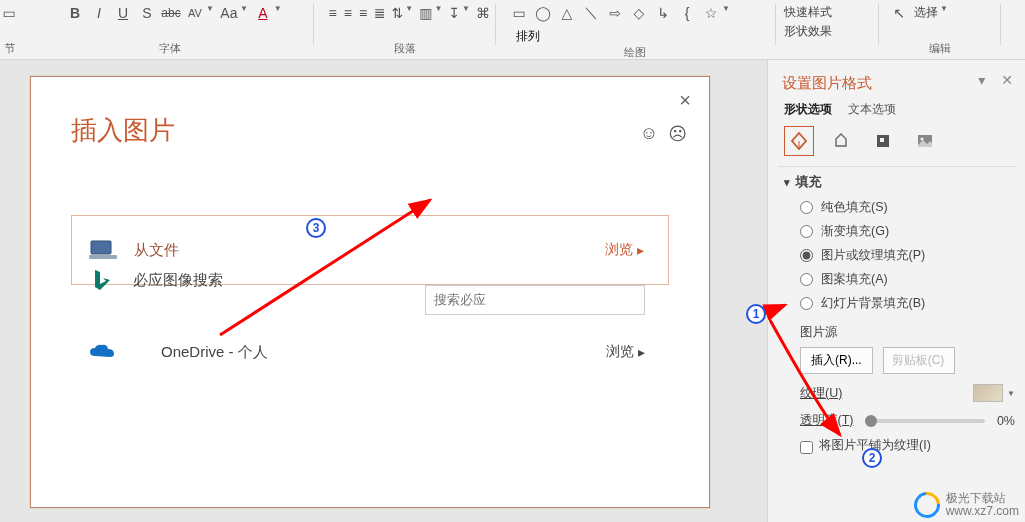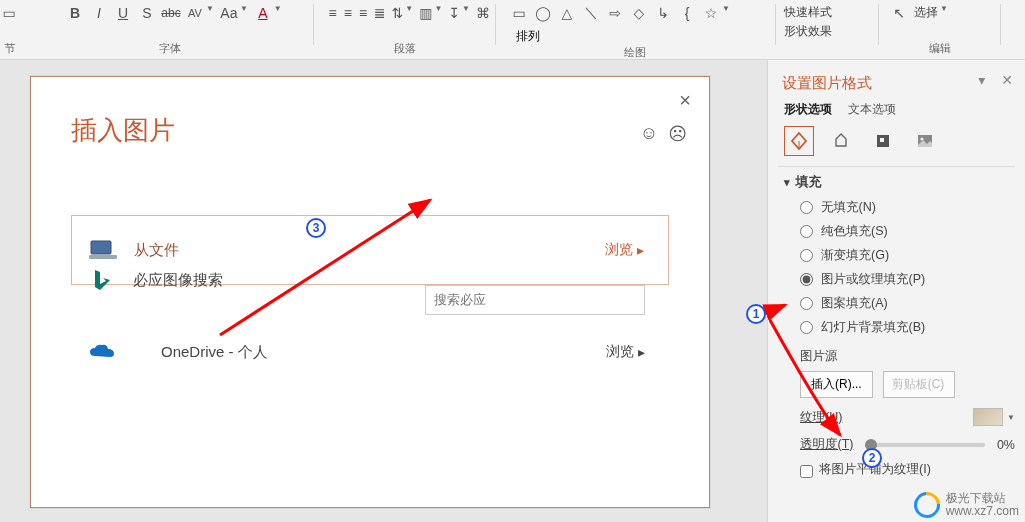--- a/index.html
+++ b/index.html
@@ -252,24 +252,20 @@
         </svg>
     </div>
   </div>
   <hr>
 
   <div class="section-head">填充</div>
 
   <div class="radio-list">
     <label>
         <input type="radio" name="fill" style="">
-        <span>无填充(N)</span>
-      </label>
-    <label>
-        <input type="radio" name="fill" style="">
         <span>纯色填充(S)</span>
       </label>
     <label>
         <input type="radio" name="fill" style="">
         <span>渐变填充(G)</span>
       </label>
     <label>
         <input type="radio" name="fill" checked="" style="">
         <span>图片或纹理填充(P)</span>
       </label>

